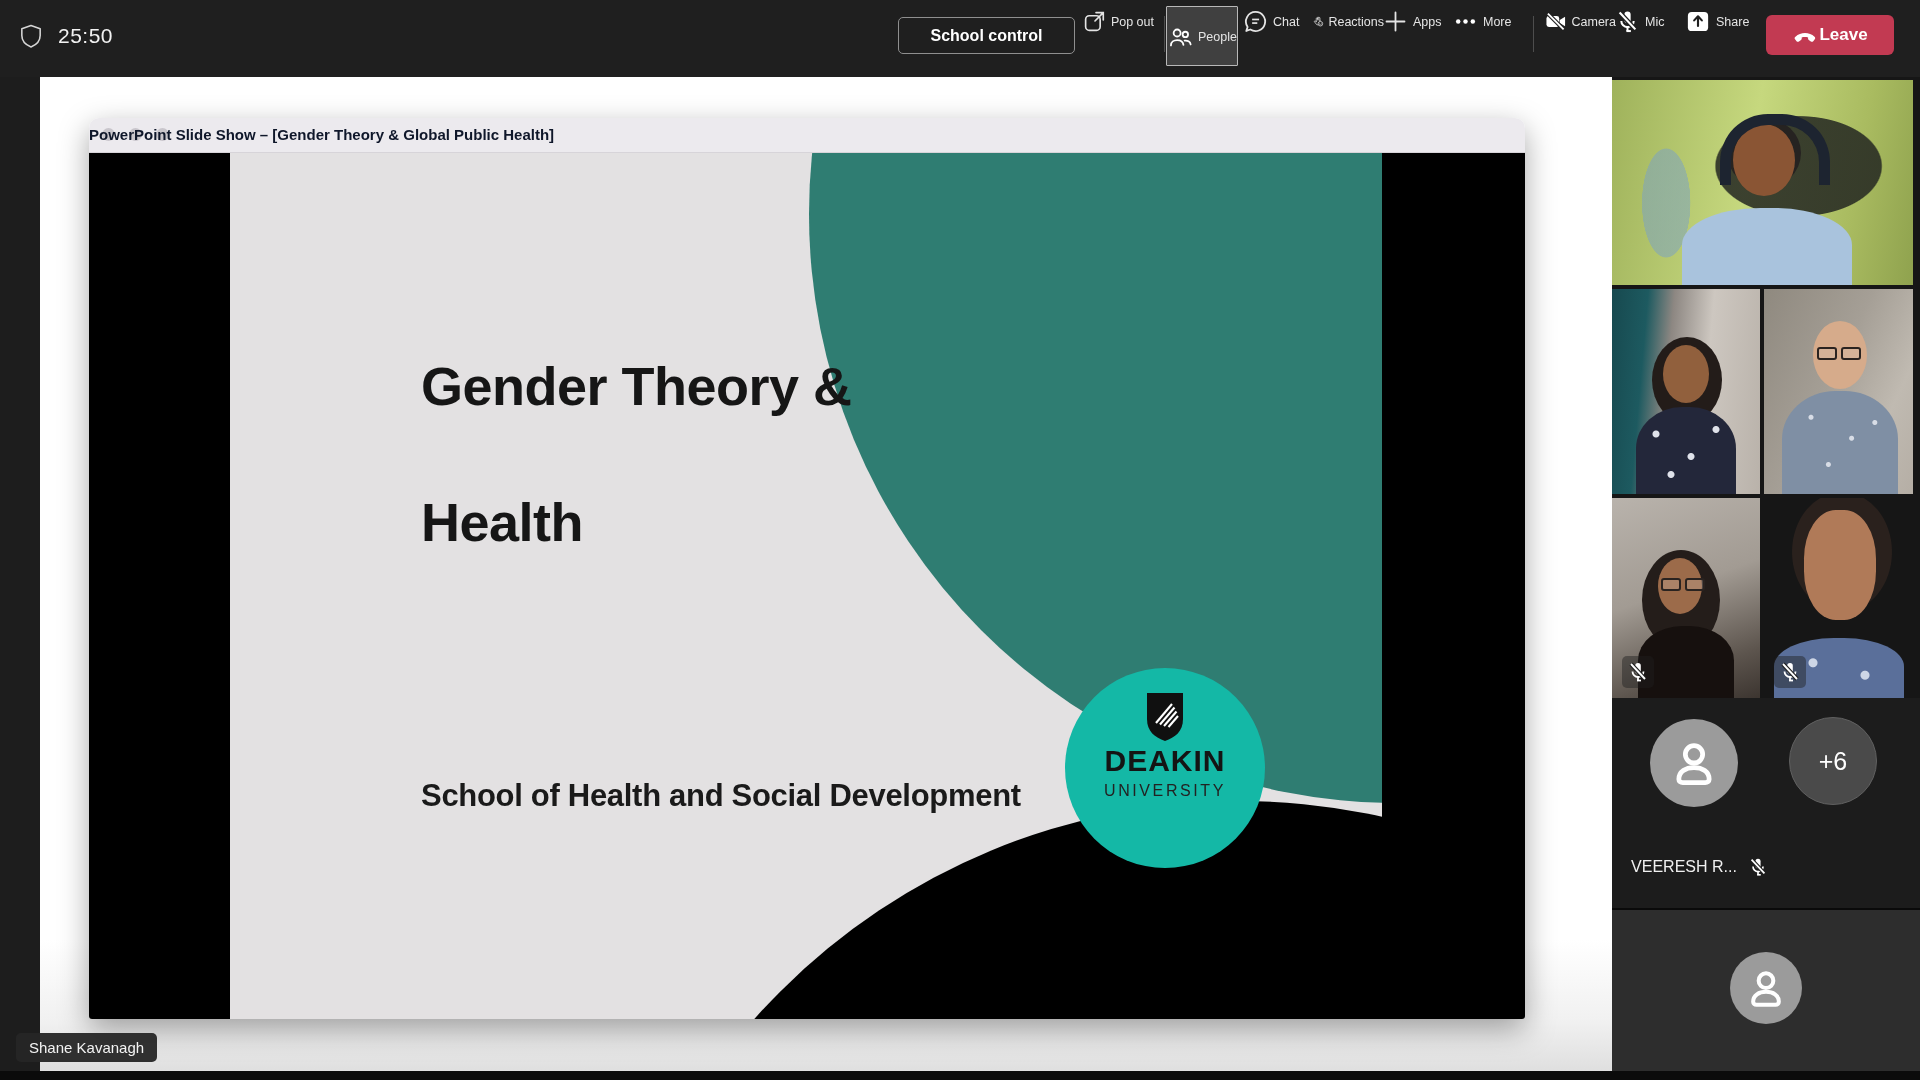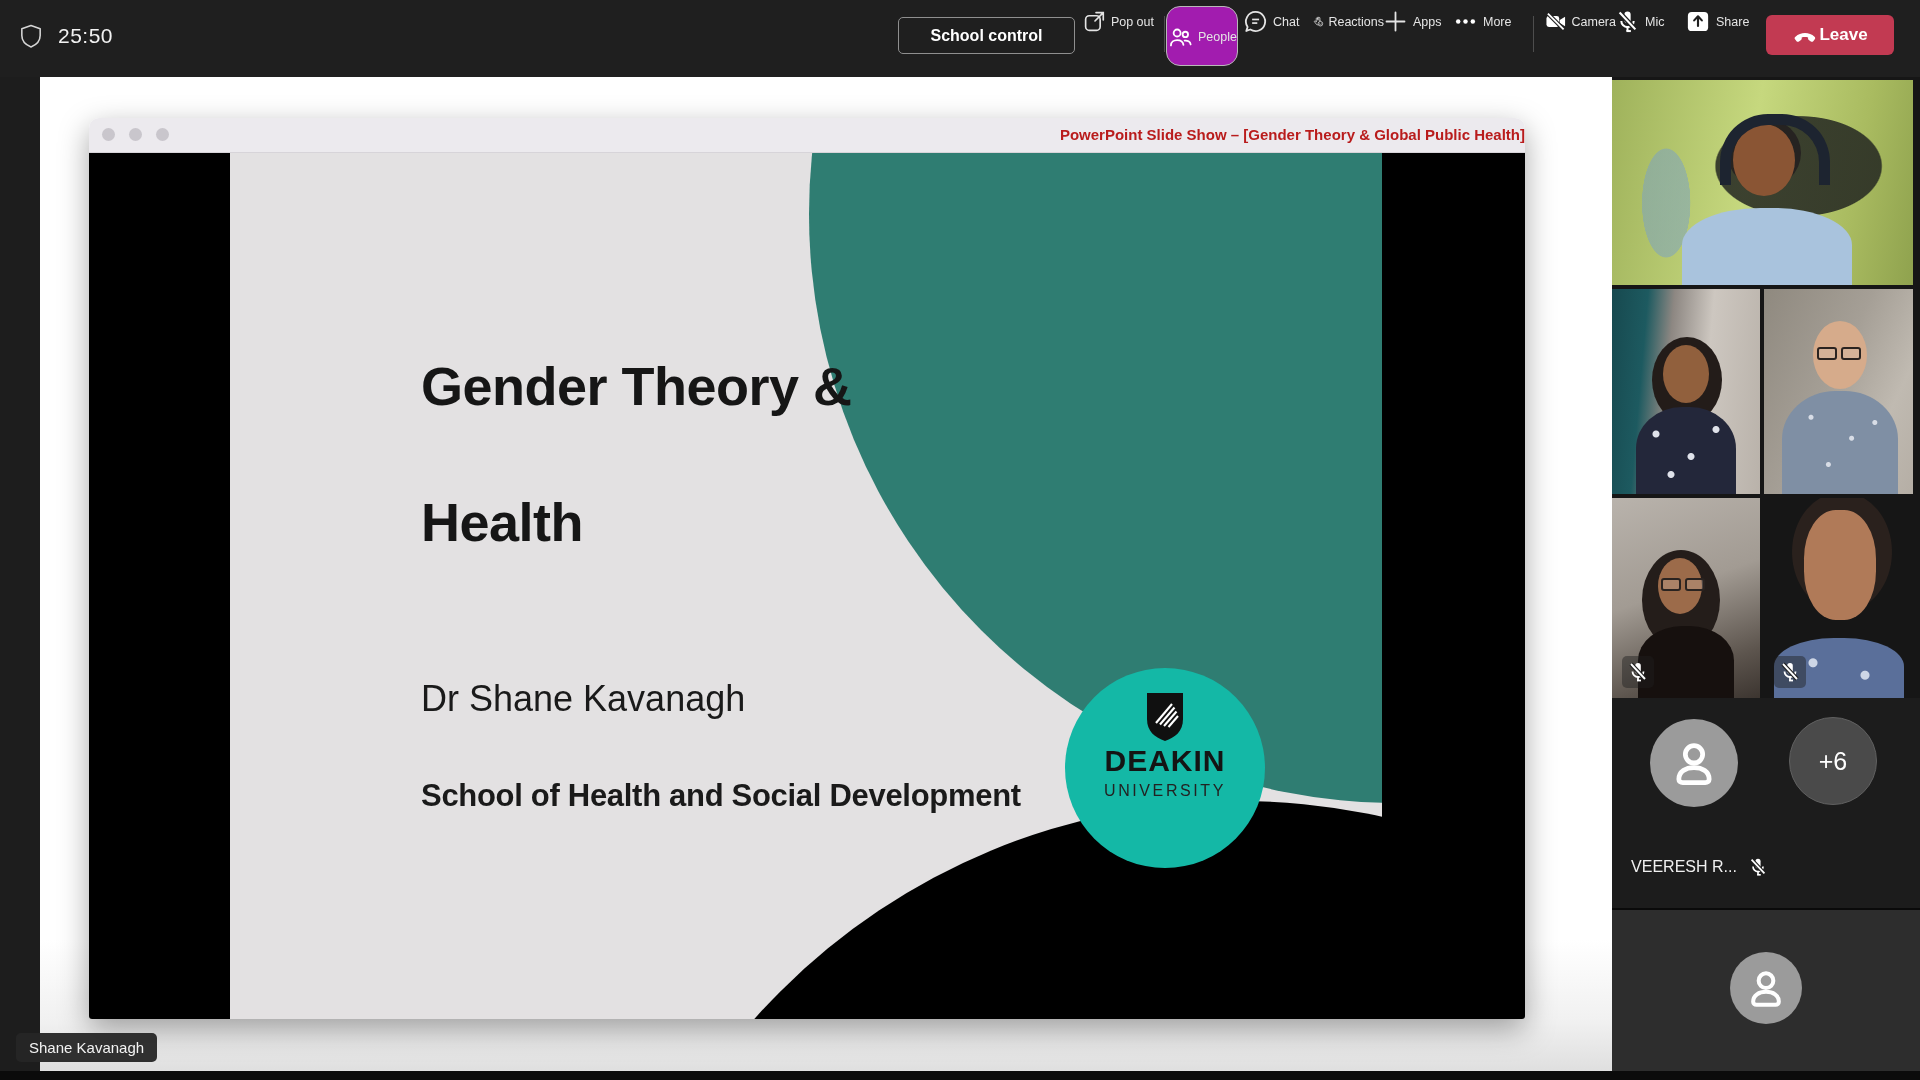--- a/index.html
+++ b/index.html
@@ -9,37 +9,37 @@
   
   .toolbar{position:absolute;left:0;top:0;width:1920px;height:77px;background:#1f1f1f;z-index:30;}
   .timer-wrap{position:absolute;left:20px;top:24px;display:flex;align-items:center;gap:16px;color:#fff;}
   .timer{font-size:21px;letter-spacing:.5px;color:#f2f2f2;}
   .req-btn{position:absolute;left:898px;top:17px;width:177px;height:37px;background:transparent;
            border:1px solid #8f8f8f;border-radius:5px;color:#fff;font-size:16px;font-weight:700;
            display:flex;align-items:center;justify-content:center;font-family:inherit;cursor:pointer;}
   .tb-item{position:absolute;top:8px;width:72px;display:flex;flex-direction:row;align-items:center;gap:4px;cursor:pointer;}
   .tb-item .lbl{font-size:12.5px;color:#e4e4e4;white-space:nowrap;}
   .tb-item svg{display:block;}
-  .tb-item.selected{border:1px solid #b8b8b8;border-radius:14px;background:#a21caf;top:6px;padding-top:2px;height:60px;box-sizing:border-box;}
+  .tb-item.selected{border:1px solid #b8b8b8;border-radius:1px;background:#404040;top:6px;padding-top:2px;height:60px;box-sizing:border-box;}
   .tb-divider{position:absolute;top:16px;width:1px;height:36px;background:#4d4d4d;}
   .leave-btn{position:absolute;left:1766px;top:15px;width:128px;height:40px;background:#c23a52;border:none;
              border-radius:6px;display:flex;align-items:center;justify-content:center;gap:1px;cursor:pointer;}
   .leave-btn .lbl{color:#fff;font-size:17px;font-weight:700;font-family:inherit;}
 
   
   .stage{position:absolute;left:0;top:77px;width:1612px;height:1003px;
          background:linear-gradient(180deg,#ffffff 0%,#ffffff 86%,#f1f1f1 94%,#dcdcdc 100%);}
   .left-strip{position:absolute;left:0;top:0;width:40px;height:1003px;background:#1d1d1d;}
 
   .ppt-window{position:absolute;left:89px;top:41px;width:1436px;height:901px;border-radius:10px 10px 3px 3px;
               box-shadow:0 10px 30px rgba(0,0,0,.35);overflow:hidden;}
   .ppt-titlebar{position:relative;height:34px;background:#eceaee;border-bottom:1px solid #d7d4d9;}
   .ppt-dots{position:absolute;left:13px;top:10px;display:flex;gap:14px;}
   .ppt-dot{width:13px;height:13px;border-radius:50%;background:#c9c6cc;}
-  .ppt-title{position:absolute;left:0;right:0;top:8px;text-align:right;font-size:15px;font-weight:700;color:#b91c1c;}
+  .ppt-title{position:absolute;left:0;right:0;top:8px;text-align:left;font-size:15px;font-weight:700;color:#0f172a;}
 
   .slide{position:relative;width:1436px;height:866px;background:#000;}
   .slide-gray{position:absolute;left:141px;top:0;width:1152px;height:866px;background:#e3e1e2;overflow:hidden;}
   .teal-circle{position:absolute;left:579px;top:-528px;width:1178px;height:1178px;border-radius:50%;}
   .black-circle{position:absolute;left:360px;top:648px;width:1300px;height:1300px;border-radius:50%;background:#000;}
   .logo-circle{position:absolute;left:835px;top:515px;width:200px;height:200px;border-radius:50%;background:#14b8a6;text-align:center;}
   .logo-shield{margin:24px auto 4px auto;display:block;}
   .logo-name{font-size:30px;font-weight:700;color:#141414;letter-spacing:1px;line-height:1;}
   .logo-sub{font-size:16px;font-weight:500;color:#222;letter-spacing:2.6px;line-height:1;margin-top:7px;}
 
@@ -276,21 +276,20 @@
                 <line x1="23.5" y1="35" x2="33" y2="24"></line>
               </g>
             </svg>
             <div class="logo-name">DEAKIN</div>
             <div class="logo-sub">UNIVERSITY</div>
           </div>
 
           <h1 class="slide-title"><span>Gender Theory &amp;</span><br>
             <br>
             <span>Health</span></h1>
-          <div class="slide-author">Dr Shane Kavanagh</div>
           <div class="slide-school">School of Health and Social Development</div>
         </div>
       </div>
     </div>
 
     <div class="presenter-label">Shane Kavanagh</div>
   </main>
 
   <aside class="sidebar">
 

